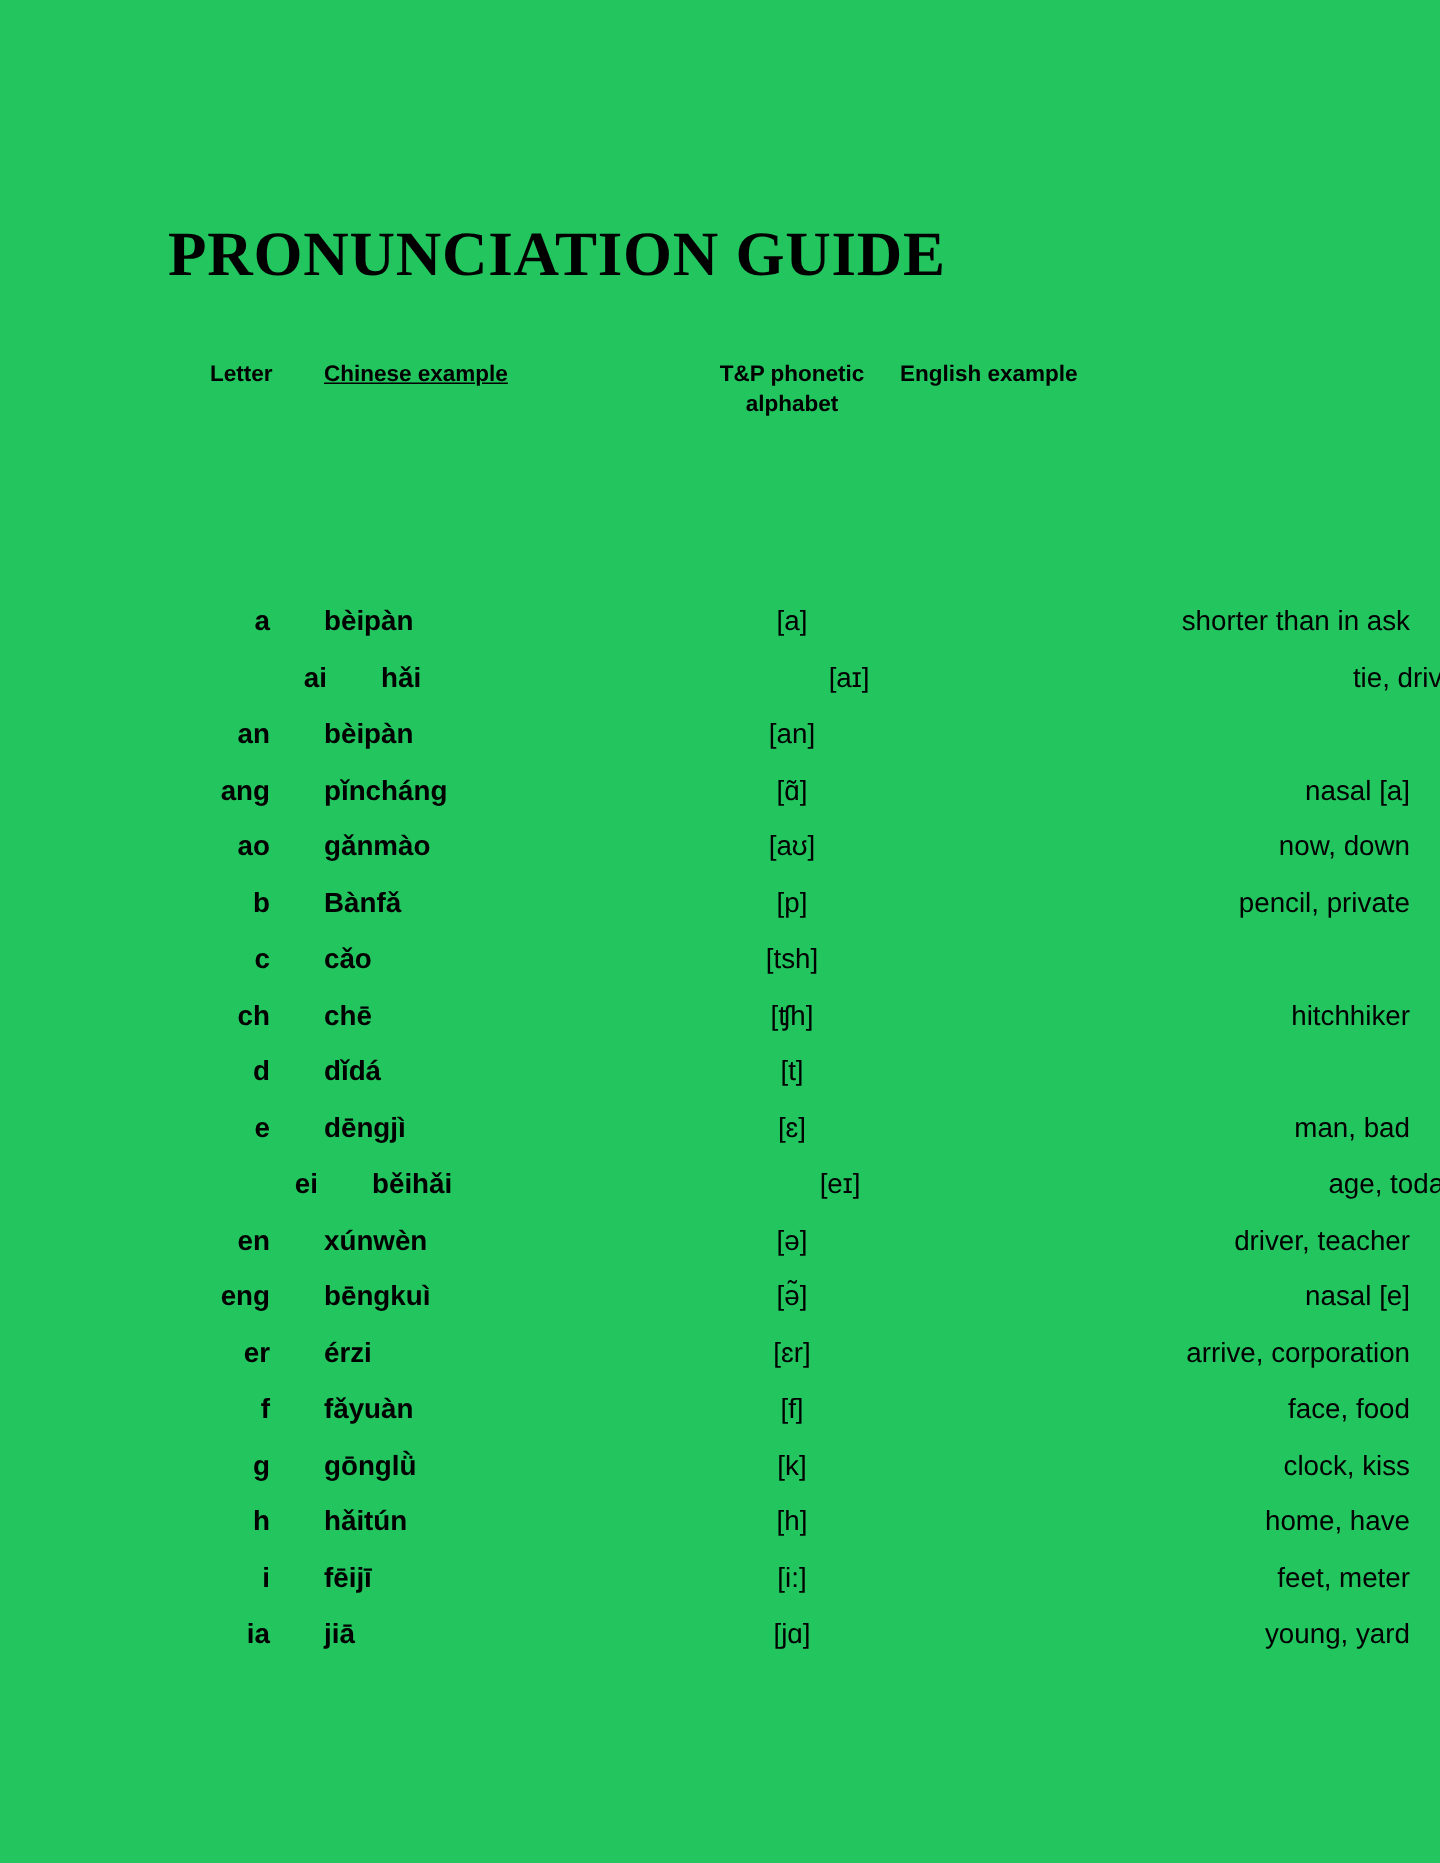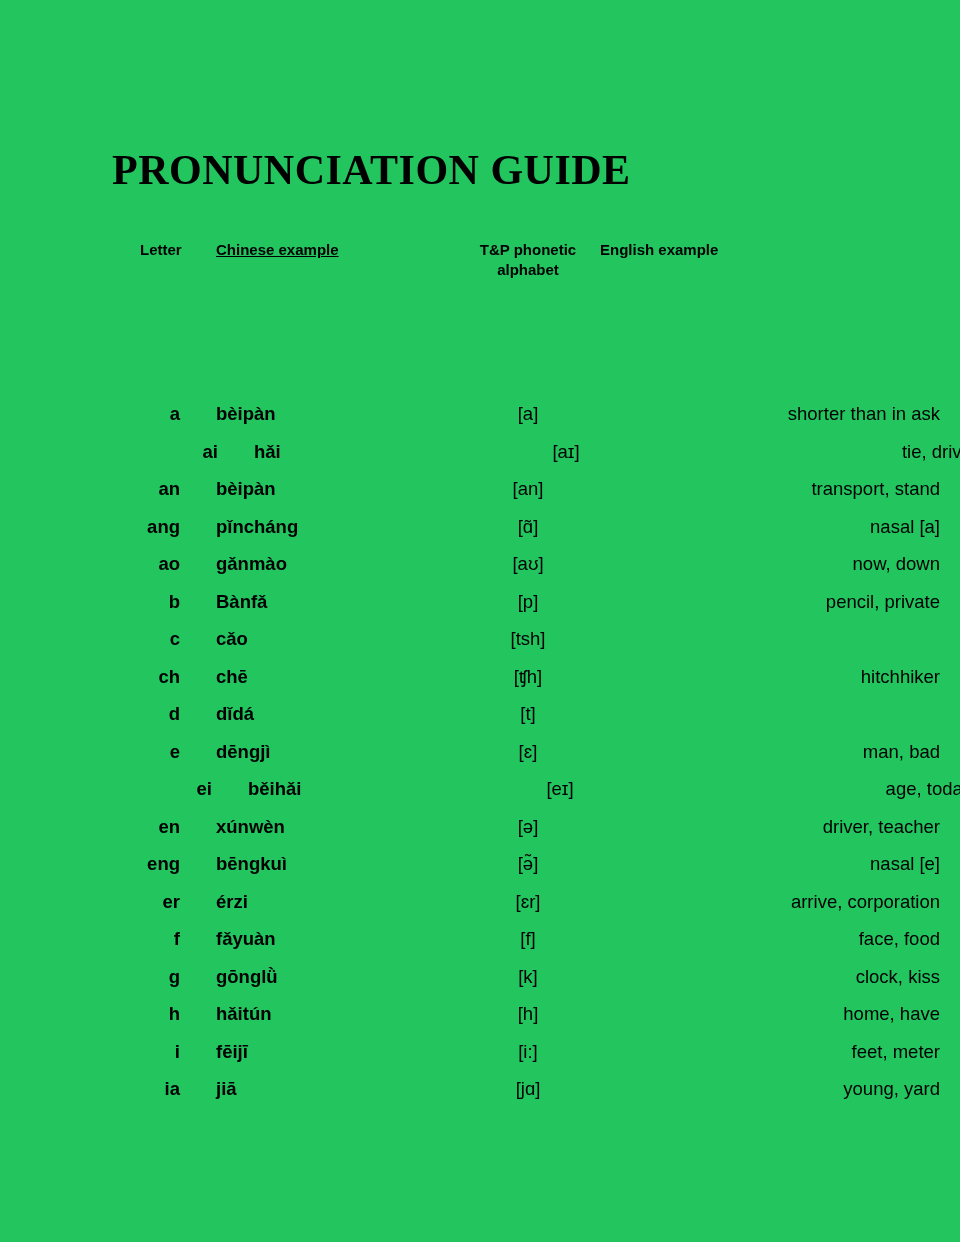--- a/index.html
+++ b/index.html
@@ -151,21 +151,20 @@
       <div class="row" style="top: 439.5px; margin-left: 38px;">
         <div class="col-letter">ai</div>
         <div class="col-chinese">hǎi</div>
         <div class="col-phonetic">[aɪ]</div>
         <div class="col-english">tie, driver</div>
       </div>
       <div class="row" style="top: 477px;">
         <div class="col-letter">an</div>
         <div class="col-chinese">bèipàn</div>
         <div class="col-phonetic">[an]</div>
-        <div class="col-english">transport, stand</div>
       </div>
       <div class="row" style="top: 514.5px;">
         <div class="col-letter">ang</div>
         <div class="col-chinese">pǐncháng</div>
         <div class="col-phonetic">[ɑ̃]</div>
         <div class="col-english">nasal [a]</div>
       </div>
       <div class="row" style="top: 552px;">
         <div class="col-letter">ao</div>
         <div class="col-chinese">gǎnmào</div>

